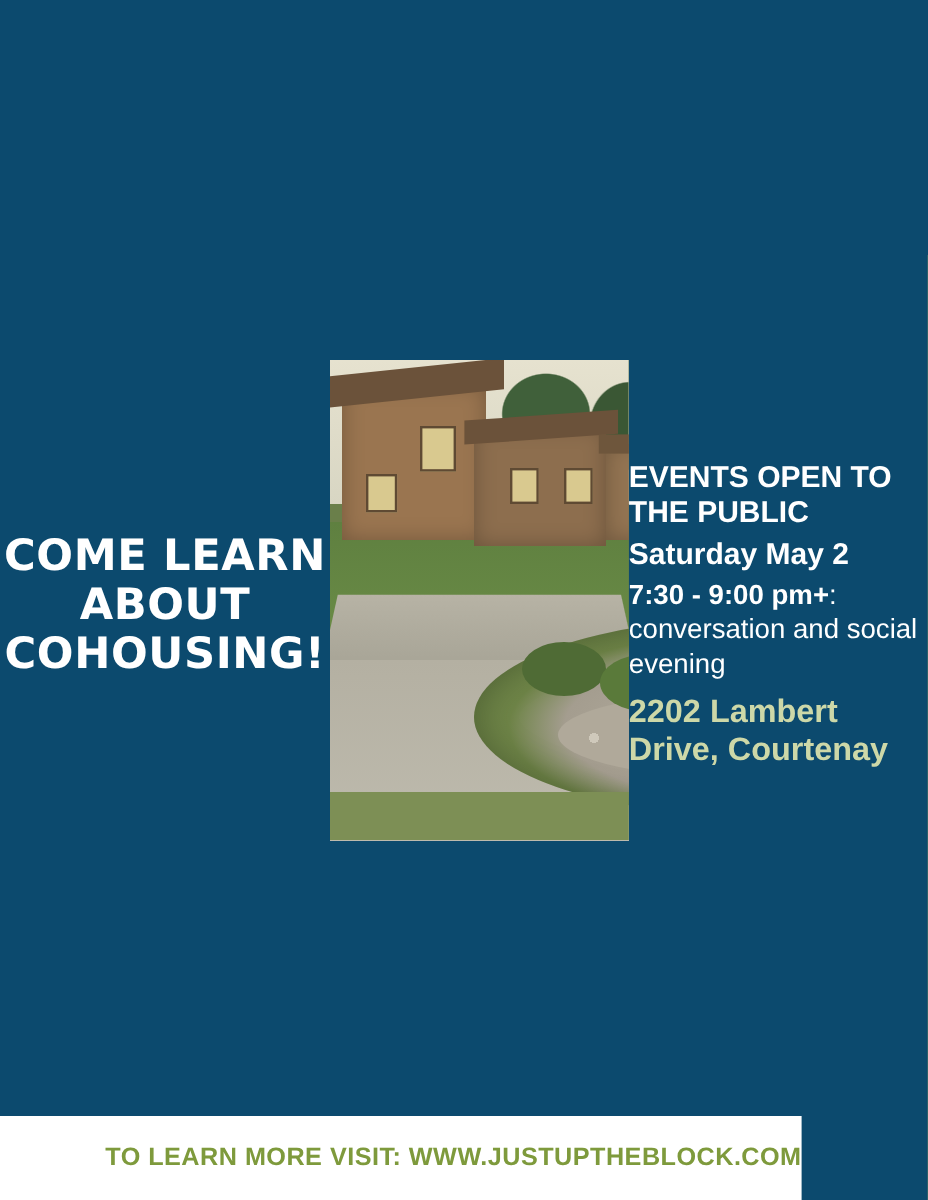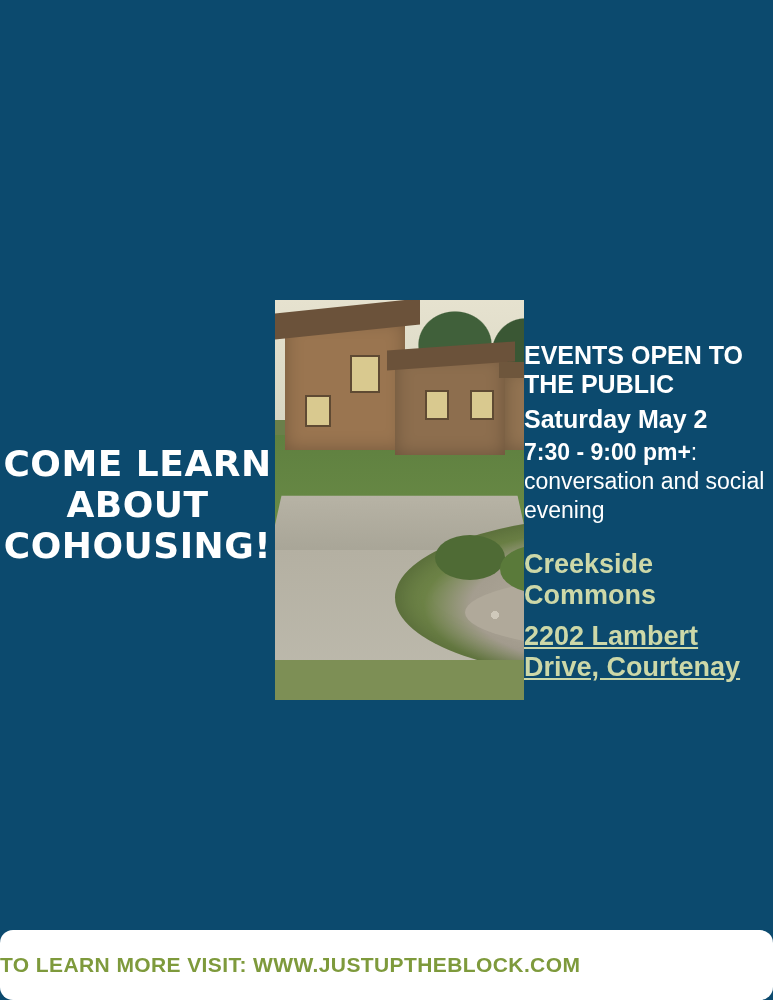--- a/index.html
+++ b/index.html
@@ -178,32 +178,30 @@
     font-size: 27px;
     font-weight: bold;
     color: #cdd8a8;
     margin-top: 24px;
   }
   .address {
     font-size: 27px;
     font-weight: bold;
     color: #cdd8a8;
     margin-top: 10px;
-    text-decoration: underline;
   }
   .footer {
     position: absolute;
     left: 0; bottom: 0;
-    width: 773px;
+    width: 668px;
     height: 70px;
     background: #ffffff;
     display: flex;
     align-items: center;
-    justify-content: flex-start;
-    border-radius: 13px;
+    justify-content: flex-end;
   }
   .footer-text {
     color: #7e9a3c;
     font-size: 21px;
     font-weight: bold;
     letter-spacing: 0.4px;
     text-transform: uppercase;
   }
 </style>
 </head>
@@ -266,21 +264,20 @@
 
   <div class="body-text">
     <div class="section-title">EVENTS OPEN TO THE PUBLIC</div>
 
     <div class="day">Saturday May 2 </div>
     <div class="line">
       <b>7:30 - 9:00 pm+</b><span>: </span><span>conversation and social evening</span>
     </div>
 
 
-    <div class="venue">Creekside Commons</div>
     <div class="address">2202 Lambert Drive, Courtenay</div>
   </div>
 
   <div class="footer">
     <div class="footer-text">TO LEARN MORE VISIT: WWW.JUSTUPTHEBLOCK.COM</div>
   </div>
 
 </div>
 
 </body></html>

